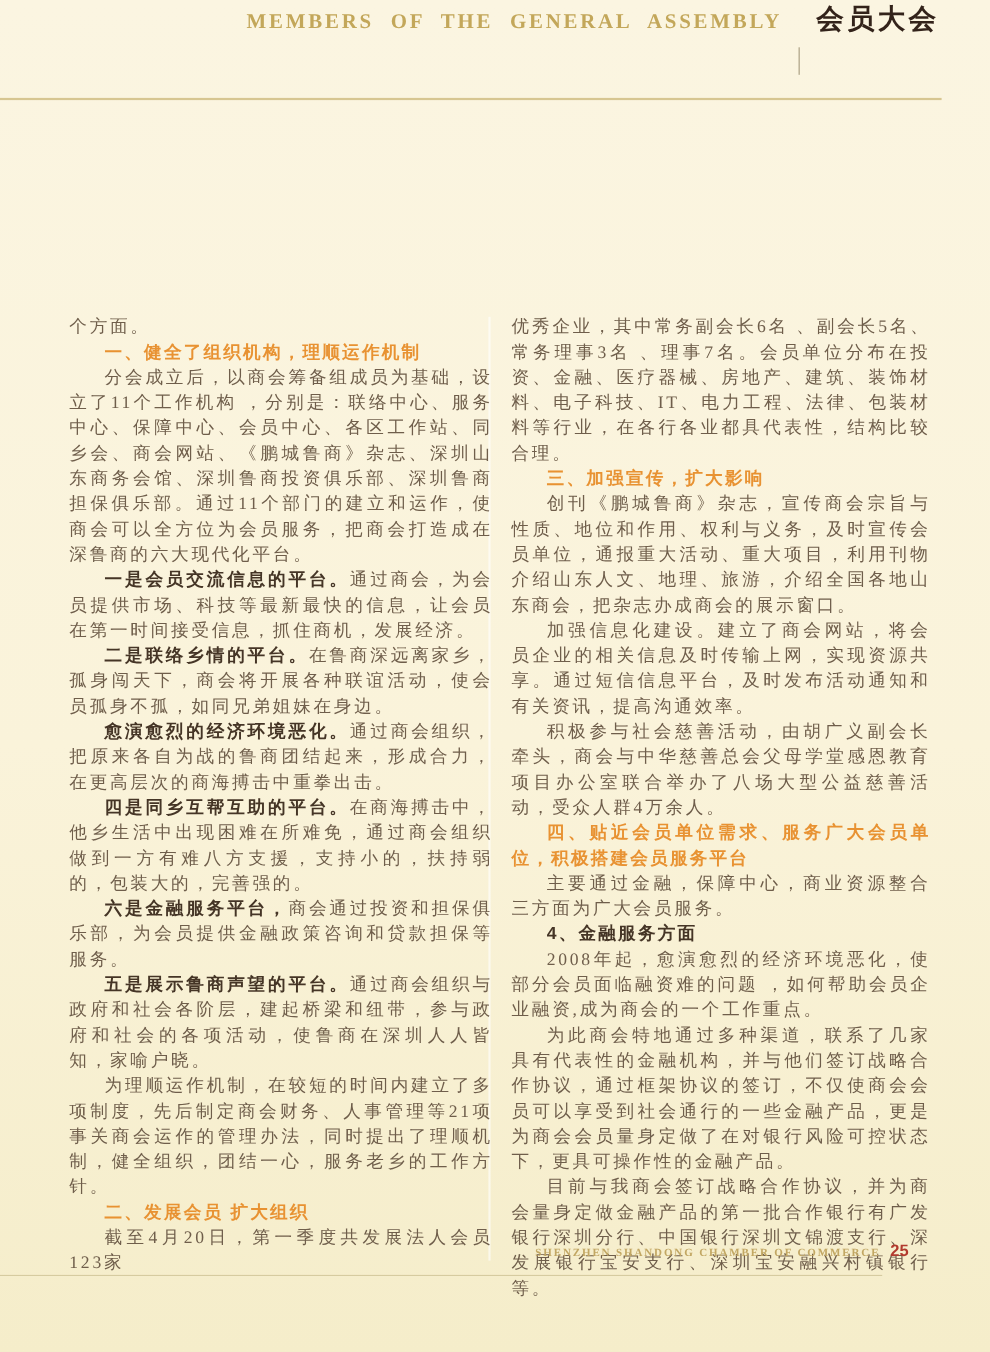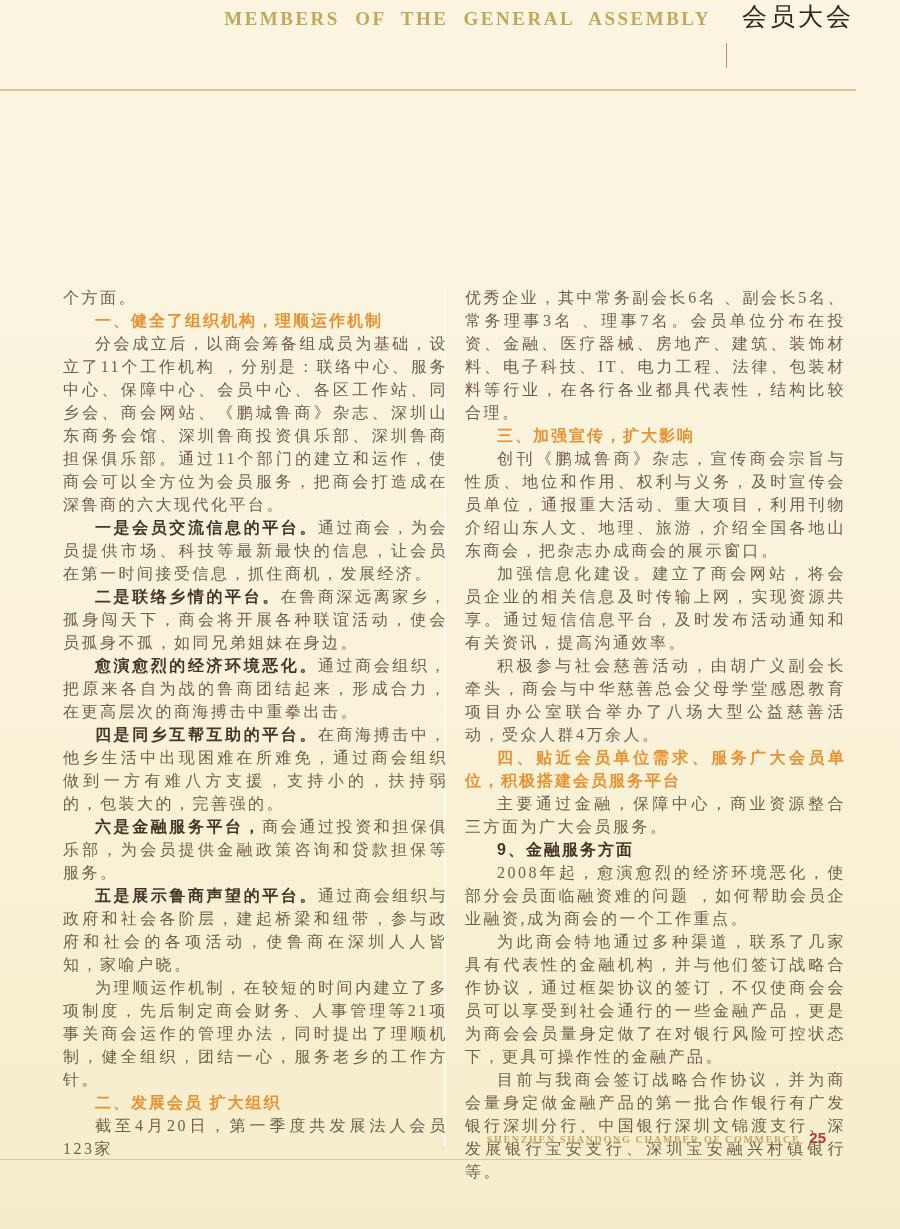--- a/index.html
+++ b/index.html
@@ -26,21 +26,21 @@
     color:#c3a75a;
     white-space:nowrap;
   }
   .h-div{
     display:inline-block;width:1px;height:25px;
     background:#a59a7c;margin:0 15px;align-self:flex-end;
     transform:translateY(-2px);
   }
   .h-zh{
     font-family:"Liberation Sans","DejaVu Sans",sans-serif;
-    font-size:25px;font-weight:normal;letter-spacing:3px;
+    font-size:25px;font-weight:bold;letter-spacing:3px;
     color:#33231a;white-space:nowrap;
   }
   .header-rule{
     position:absolute;top:89px;left:0;width:856px;height:2px;
     background:#d7c691;
   }
 
   
   .col{
     position:absolute;top:286px;
@@ -122,21 +122,21 @@
       <p class="para body"><span>截至4月20日，第一季度共发展法人会员123家</span></p>
     </div>
   <div class="col" id="col-right">
       <p class="para body noindent"><span>优秀企业，其中常务副会长6名 、副会长5名、常务理事3名 、理事7名。会员单位分布在投资、金融、医疗器械、房地产、建筑、装饰材料、电子科技、IT、电力工程、法律、包装材料等行业，在各行各业都具代表性，结构比较合理。</span></p>
       <p class="para h-orange"><span>三、加强宣传，扩大影响</span></p>
       <p class="para body"><span>创刊《鹏城鲁商》杂志，宣传商会宗旨与性质、地位和作用、权利与义务，及时宣传会员单位，通报重大活动、重大项目，利用刊物介绍山东人文、地理、旅游，介绍全国各地山东商会，把杂志办成商会的展示窗口。</span></p>
       <p class="para body"><span>加强信息化建设。建立了商会网站，将会员企业的相关信息及时传输上网，实现资源共享。通过短信信息平台，及时发布活动通知和有关资讯，提高沟通效率。</span></p>
       <p class="para body"><span>积极参与社会慈善活动，由胡广义副会长牵头，商会与中华慈善总会父母学堂感恩教育项目办公室联合举办了八场大型公益慈善活动，受众人群4万余人。</span></p>
       <p class="para h-orange"><span>四、贴近会员单位需求、服务广大会员单位，积极搭建会员服务平台</span></p>
       <p class="para body"><span>主要通过金融，保障中心，商业资源整合三方面为广大会员服务。</span></p>
-      <p class="para h-dark"><span>9、金融服务方面</span></p>
+      <p class="para h-dark"><span>4、金融服务方面</span></p>
       <p class="para body"><span>2008年起，愈演愈烈的经济环境恶化，使部分会员面临融资难的问题 ，如何帮助会员企业融资,成为商会的一个工作重点。</span></p>
       <p class="para body"><span>为此商会特地通过多种渠道，联系了几家具有代表性的金融机构，并与他们签订战略合作协议，通过框架协议的签订，不仅使商会会员可以享受到社会通行的一些金融产品，更是为商会会员量身定做了在对银行风险可控状态下，更具可操作性的金融产品。</span></p>
       <p class="para body"><span>目前与我商会签订战略合作协议，并为商会量身定做金融产品的第一批合作银行有广发银行深圳分行、中国银行深圳文锦渡支行、深发展银行宝安支行、深圳宝安融兴村镇银行等。</span></p>
     </div>
 
   <div class="footer-rule"></div>
   <div class="footer">
     <span class="f-en">SHENZHEN SHANDONG CHAMBER OF COMMERCE</span>
     <span class="f-num">25</span>
   </div>

